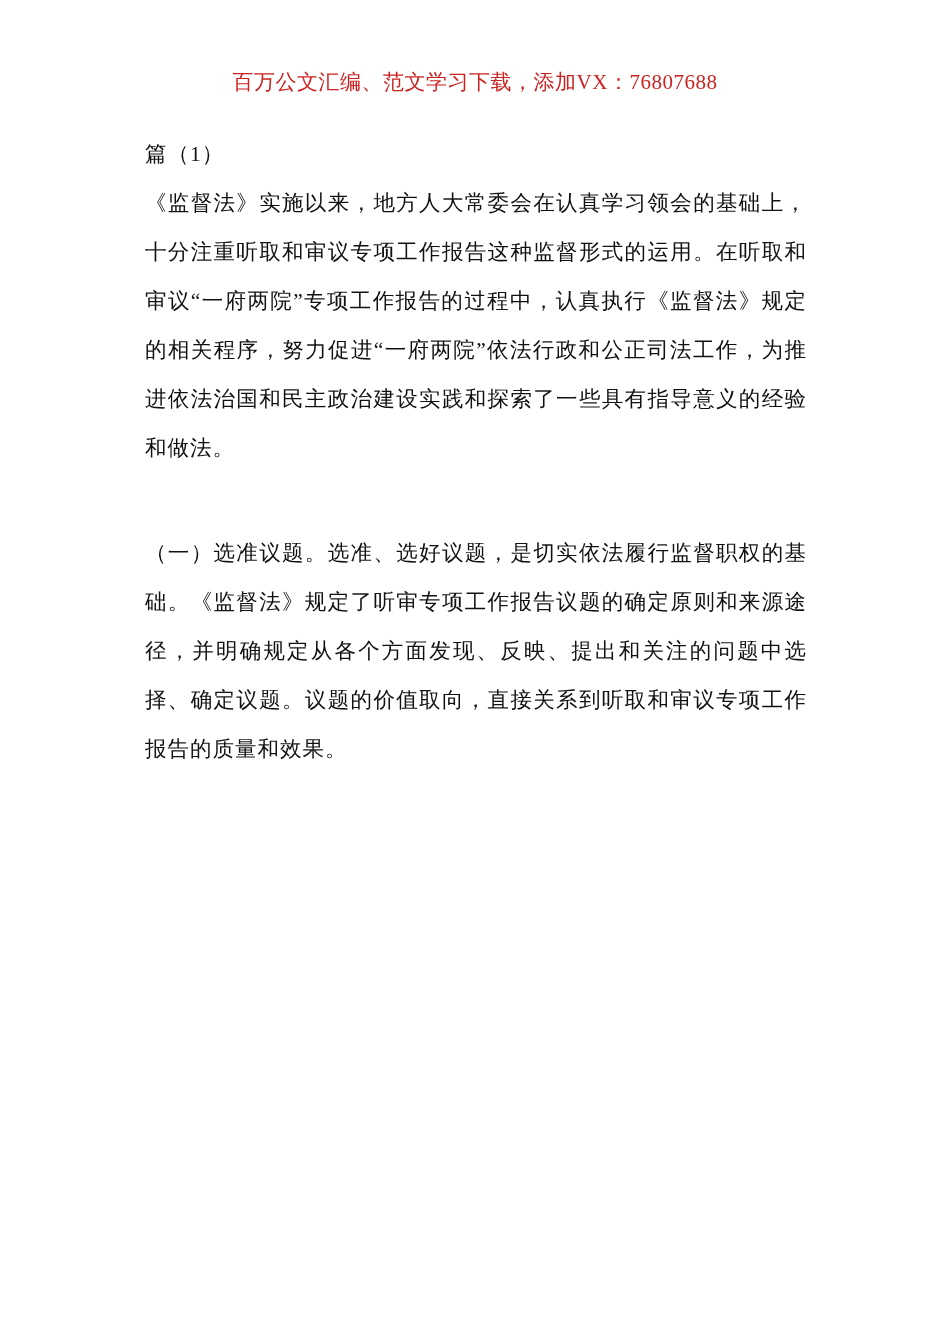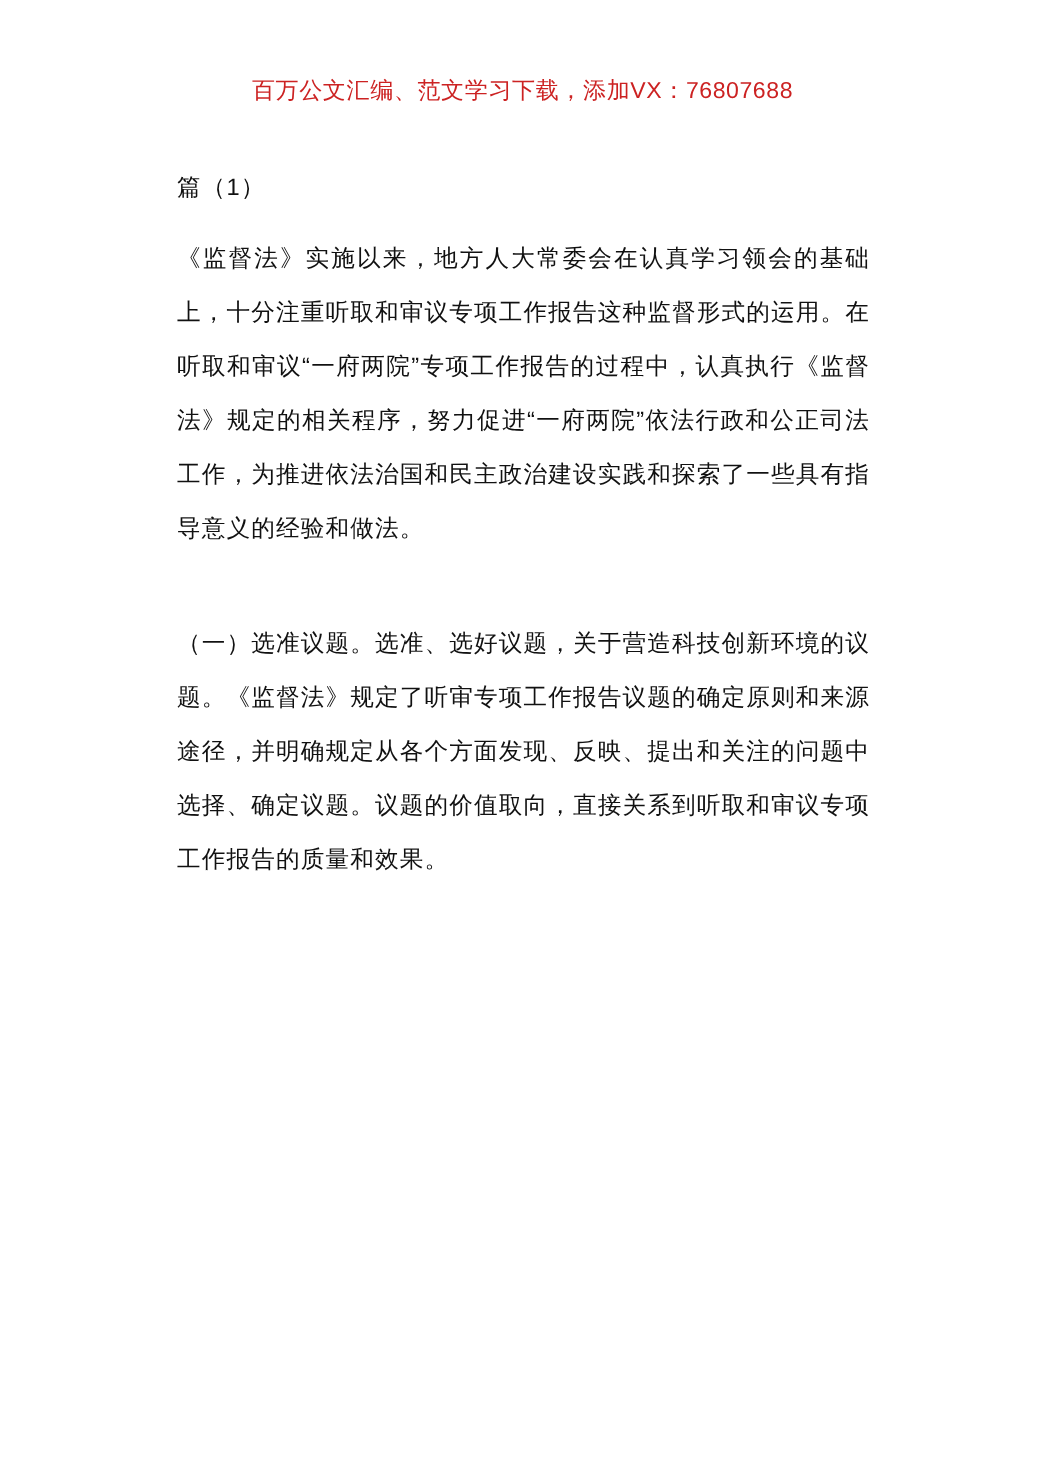--- a/index.html
+++ b/index.html
@@ -6,21 +6,21 @@
     margin: 0;
     padding: 0;
     background: #ffffff;
   }
   .page {
     position: relative;
     width: 950px;
     height: 1028px;
     background: #ffffff;
     overflow: hidden;
-    font-family: Liberation Sans, sans-serif;
+    font-family: Liberation Serif, serif;
   }
   .notice {
     position: absolute;
     top: 68px;
     left: 0;
     width: 100%;
     text-align: center;
     font-size: 21px;
     letter-spacing: 0.5px;
     color: #cc2222;
@@ -32,21 +32,21 @@
     left: 145px;
     width: 662px;
     color: #111111;
     font-size: 21.5px;
     line-height: 2.28;
     letter-spacing: 1px;
     text-align: justify;
     text-justify: inter-ideograph;
   }
   .content p {
-    margin: 16px;
+    margin: 0;
     padding: 0;
   }
   .content p.para {
     margin-bottom: 56px;
   }
   .content p.title-line {
     margin-bottom: 0;
   }
 </style>
 </head>
@@ -55,18 +55,18 @@
 <div class="page">
 
   <div class="notice">百万公文汇编、范文学习下载，添加VX：76807688</div>
 
   <div class="content">
 
     <p class="title-line">篇（1）</p>
 
     <p class="para">《监督法》实施以来，地方人大常委会在认真学习领会的基础上，十分注重听取和审议专项工作报告这种监督形式的运用。在听取和审议“一府两院”专项工作报告的过程中，认真执行《监督法》规定的相关程序，努力促进“一府两院”依法行政和公正司法工作，为推进依法治国和民主政治建设实践和探索了一些具有指导意义的经验和做法。</p>
 
-    <p class="para">（一）选准议题。选准、选好议题，关于营造科技创新环境的议题。《监督法》规定了听审专项工作报告议题的确定原则和来源途径，并明确规定从各个方面发现、反映、提出和关注的问题中选择、确定议题。议题的价值取向，直接关系到听取和审议专项工作报告的质量和效果。</p>
+    <p class="para">（一）选准议题。选准、选好议题，是切实依法履行监督职权的基础。《监督法》规定了听审专项工作报告议题的确定原则和来源途径，并明确规定从各个方面发现、反映、提出和关注的问题中选择、确定议题。议题的价值取向，直接关系到听取和审议专项工作报告的质量和效果。</p>
 
 
   </div>
 
 </div>
 
 </body></html>

